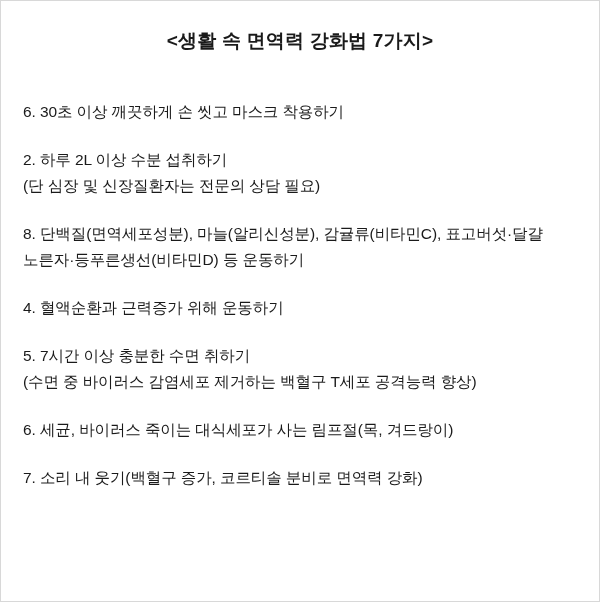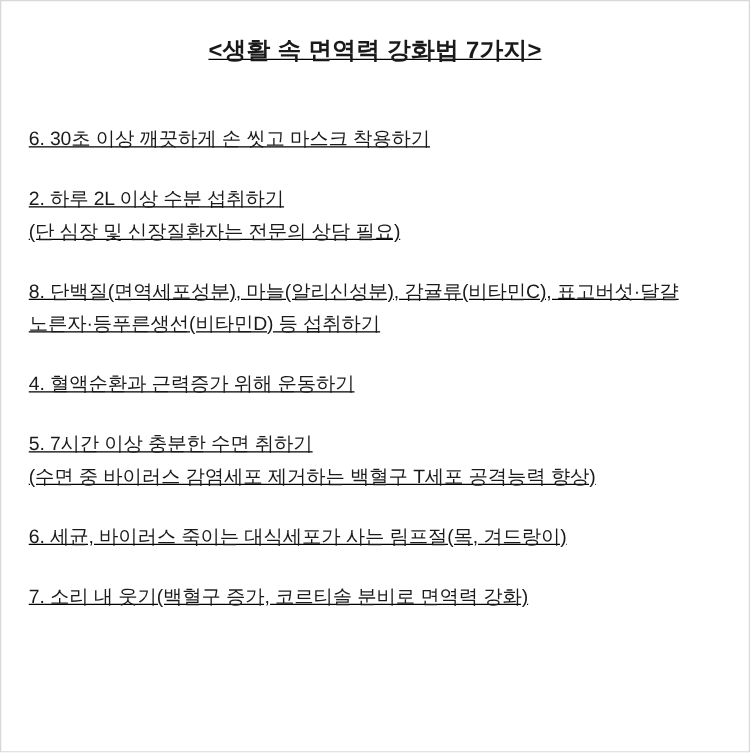--- a/index.html
+++ b/index.html
@@ -14,21 +14,20 @@
     position: relative;
     width: 600px;
     height: 602px;
     box-sizing: border-box;
     background: #ffffff;
     border: 1px solid #d8d8d8;
     overflow: hidden;
   }
   .inner {
     padding: 0 22px;
-    text-decoration: underline;
   }
   .doc-title {
     text-align: center;
     font-size: 19px;
     font-weight: bold;
     color: #1a1a1a;
     letter-spacing: 0.2px;
     margin-top: 28px;
     margin-bottom: 0;
     line-height: 1.3;
@@ -65,21 +64,21 @@
         <div class="line">6. 30초 이상 깨끗하게 손 씻고 마스크 착용하기</div>
       </div>
 
       <div class="item">
         <div class="line">2. 하루 2L 이상 수분 섭취하기</div>
         <div class="line sub">(단 심장 및 신장질환자는 전문의 상담 필요)</div>
       </div>
 
       <div class="item">
         <div class="line">8. 단백질(면역세포성분), 마늘(알리신성분), 감귤류(비타민C), 표고버섯·달걀</div>
-        <div class="line sub">노른자·등푸른생선(비타민D) 등 섭취하기</div>
+        <div class="line sub">노른자·등푸른생선(비타민D) 등 운동하기</div>
       </div>
 
       <div class="item">
         <div class="line">4. 혈액순환과 근력증가 위해 운동하기</div>
       </div>
 
       <div class="item">
         <div class="line">5. 7시간 이상 충분한 수면 취하기</div>
         <div class="line sub">(수면 중 바이러스 감염세포 제거하는 백혈구 T세포 공격능력 향상)</div>
       </div>

